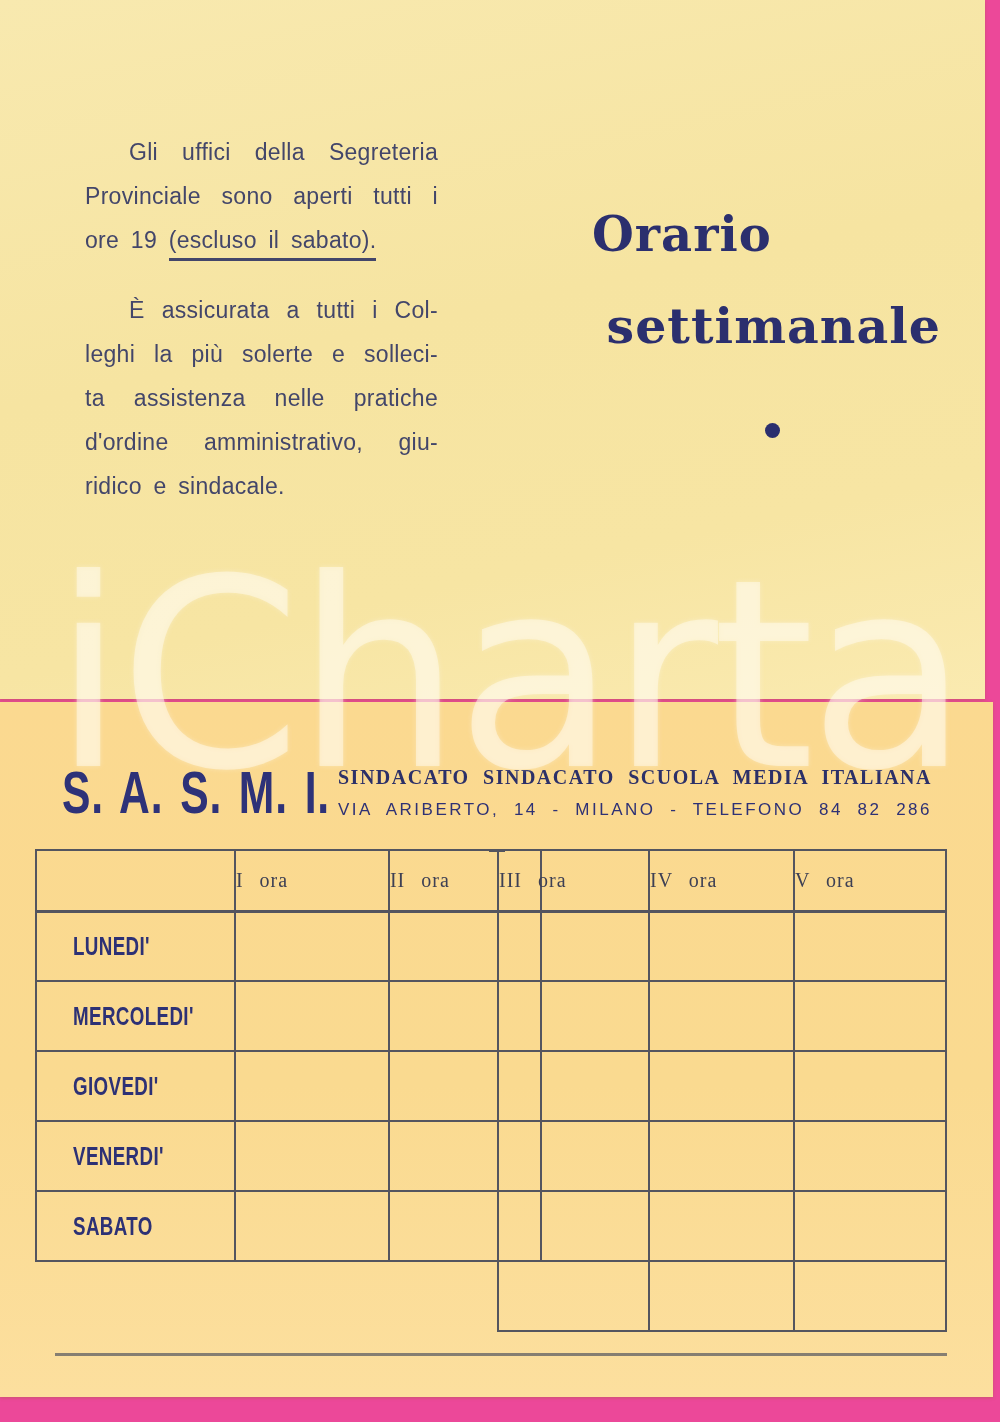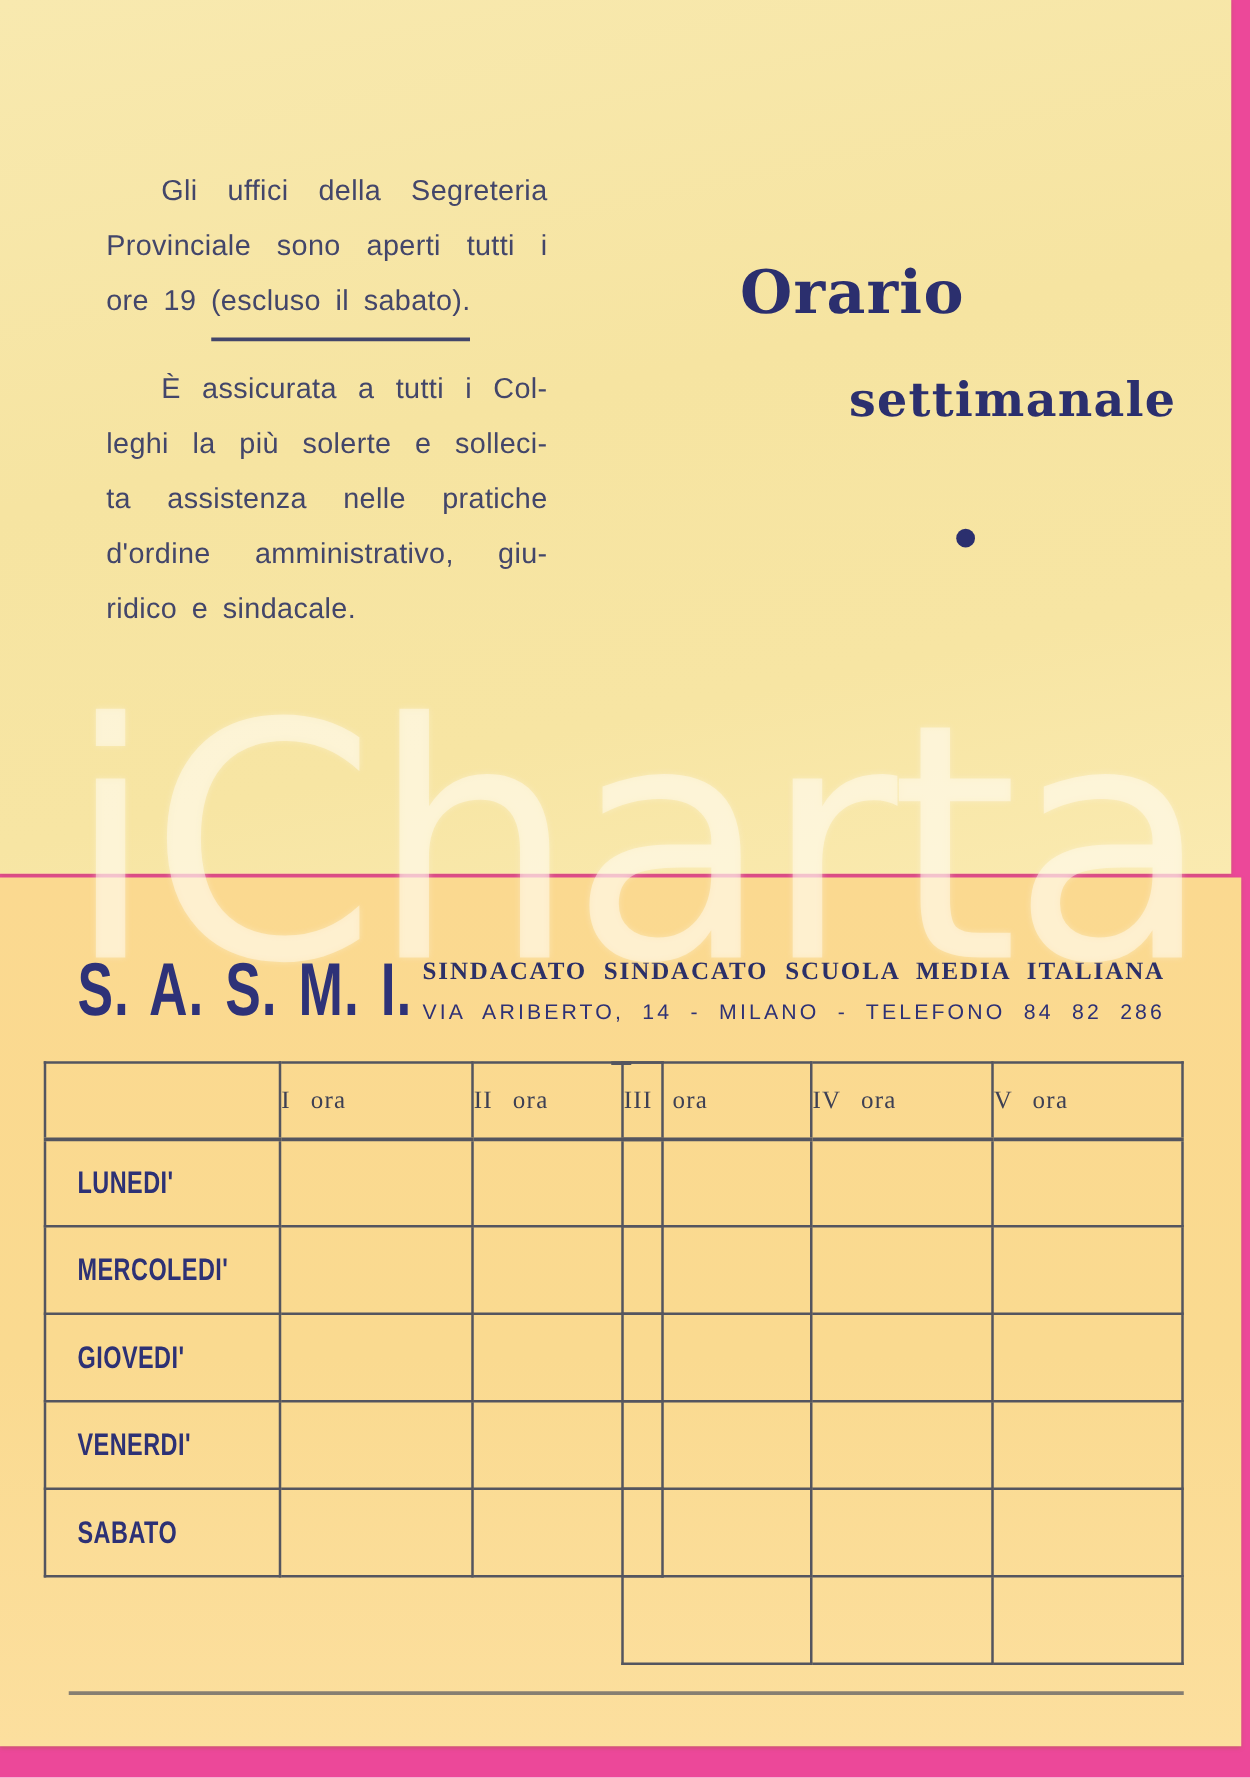--- a/index.html
+++ b/index.html
@@ -18,30 +18,30 @@
   }
   .front-text {
     position:absolute; left:85px; top:130px; width:353px;
     font-size:23px; line-height:44px; color:#43466a; word-spacing:5px;
     letter-spacing:.3px;
   }
   .t-line { white-space:nowrap; }
   .just { text-align:justify; text-align-last:justify; white-space:normal; }
   .indent { padding-left:44px; }
   .para2 { margin-top:26px; }
-  .underlined { border-bottom:3px solid #43466a; padding-bottom:17px; }
+  .underlined { border-bottom:3px solid #43466a; padding-bottom:5px; }
 
   .heading-orario {
     position:absolute; left:592px; top:206px;
     font-family:"DejaVu Serif", serif; font-weight:700; font-size:48px;
     color:#2b2f6e; letter-spacing:1px;
   }
   .heading-settimanale {
     position:absolute; right:44px; top:297px;
-    font-family:"DejaVu Serif", serif; font-weight:700; font-size:38px;
+    font-family:"DejaVu Serif", serif; font-weight:700; font-size:49px;
     color:#2b2f6e; letter-spacing:1px;
   }
   .heading-dot {
     position:absolute; left:765px; top:423px; width:15px; height:15px;
     border-radius:50%; background:#2b2f6e;
   }
 
   
   .card-back {
     position:absolute; left:0; top:702px; width:993px; height:695px;
@@ -73,21 +73,21 @@
   }
   .tt-left  { left:0; }
   .tt-right { left:462px; }
   .tt td { border:2px solid #54555f; background:transparent; }
   .tt tr.hdr td { border-bottom:3px solid #54555f; height:61px; }
   .tt tr.body td { height:70px; }
   .colhead {
     font-family:"Liberation Serif", serif; font-size:20px; color:#3e4054;
     letter-spacing:1px; word-spacing:10px;
   }
-  .daycell { padding-left:25px; white-space:nowrap; overflow:visible;margin-top:44px; }
+  .daycell { padding-left:36px; white-space:nowrap; overflow:visible;margin-top:44px; }
   .daytext {
     display:inline-block; font-weight:700; font-size:25px; color:#2d3175;
     letter-spacing:.5px; transform:scaleX(0.75); transform-origin:left center;
   }
   .gap-top-connector {
     position:absolute; left:454px; top:0; width:16px; height:2.5px; background:#54555f;
   }
   .table-bottom-rule {
     position:absolute; left:20px; top:504px; width:892px; height:2.5px;
     background:#54555f; opacity:.7;

